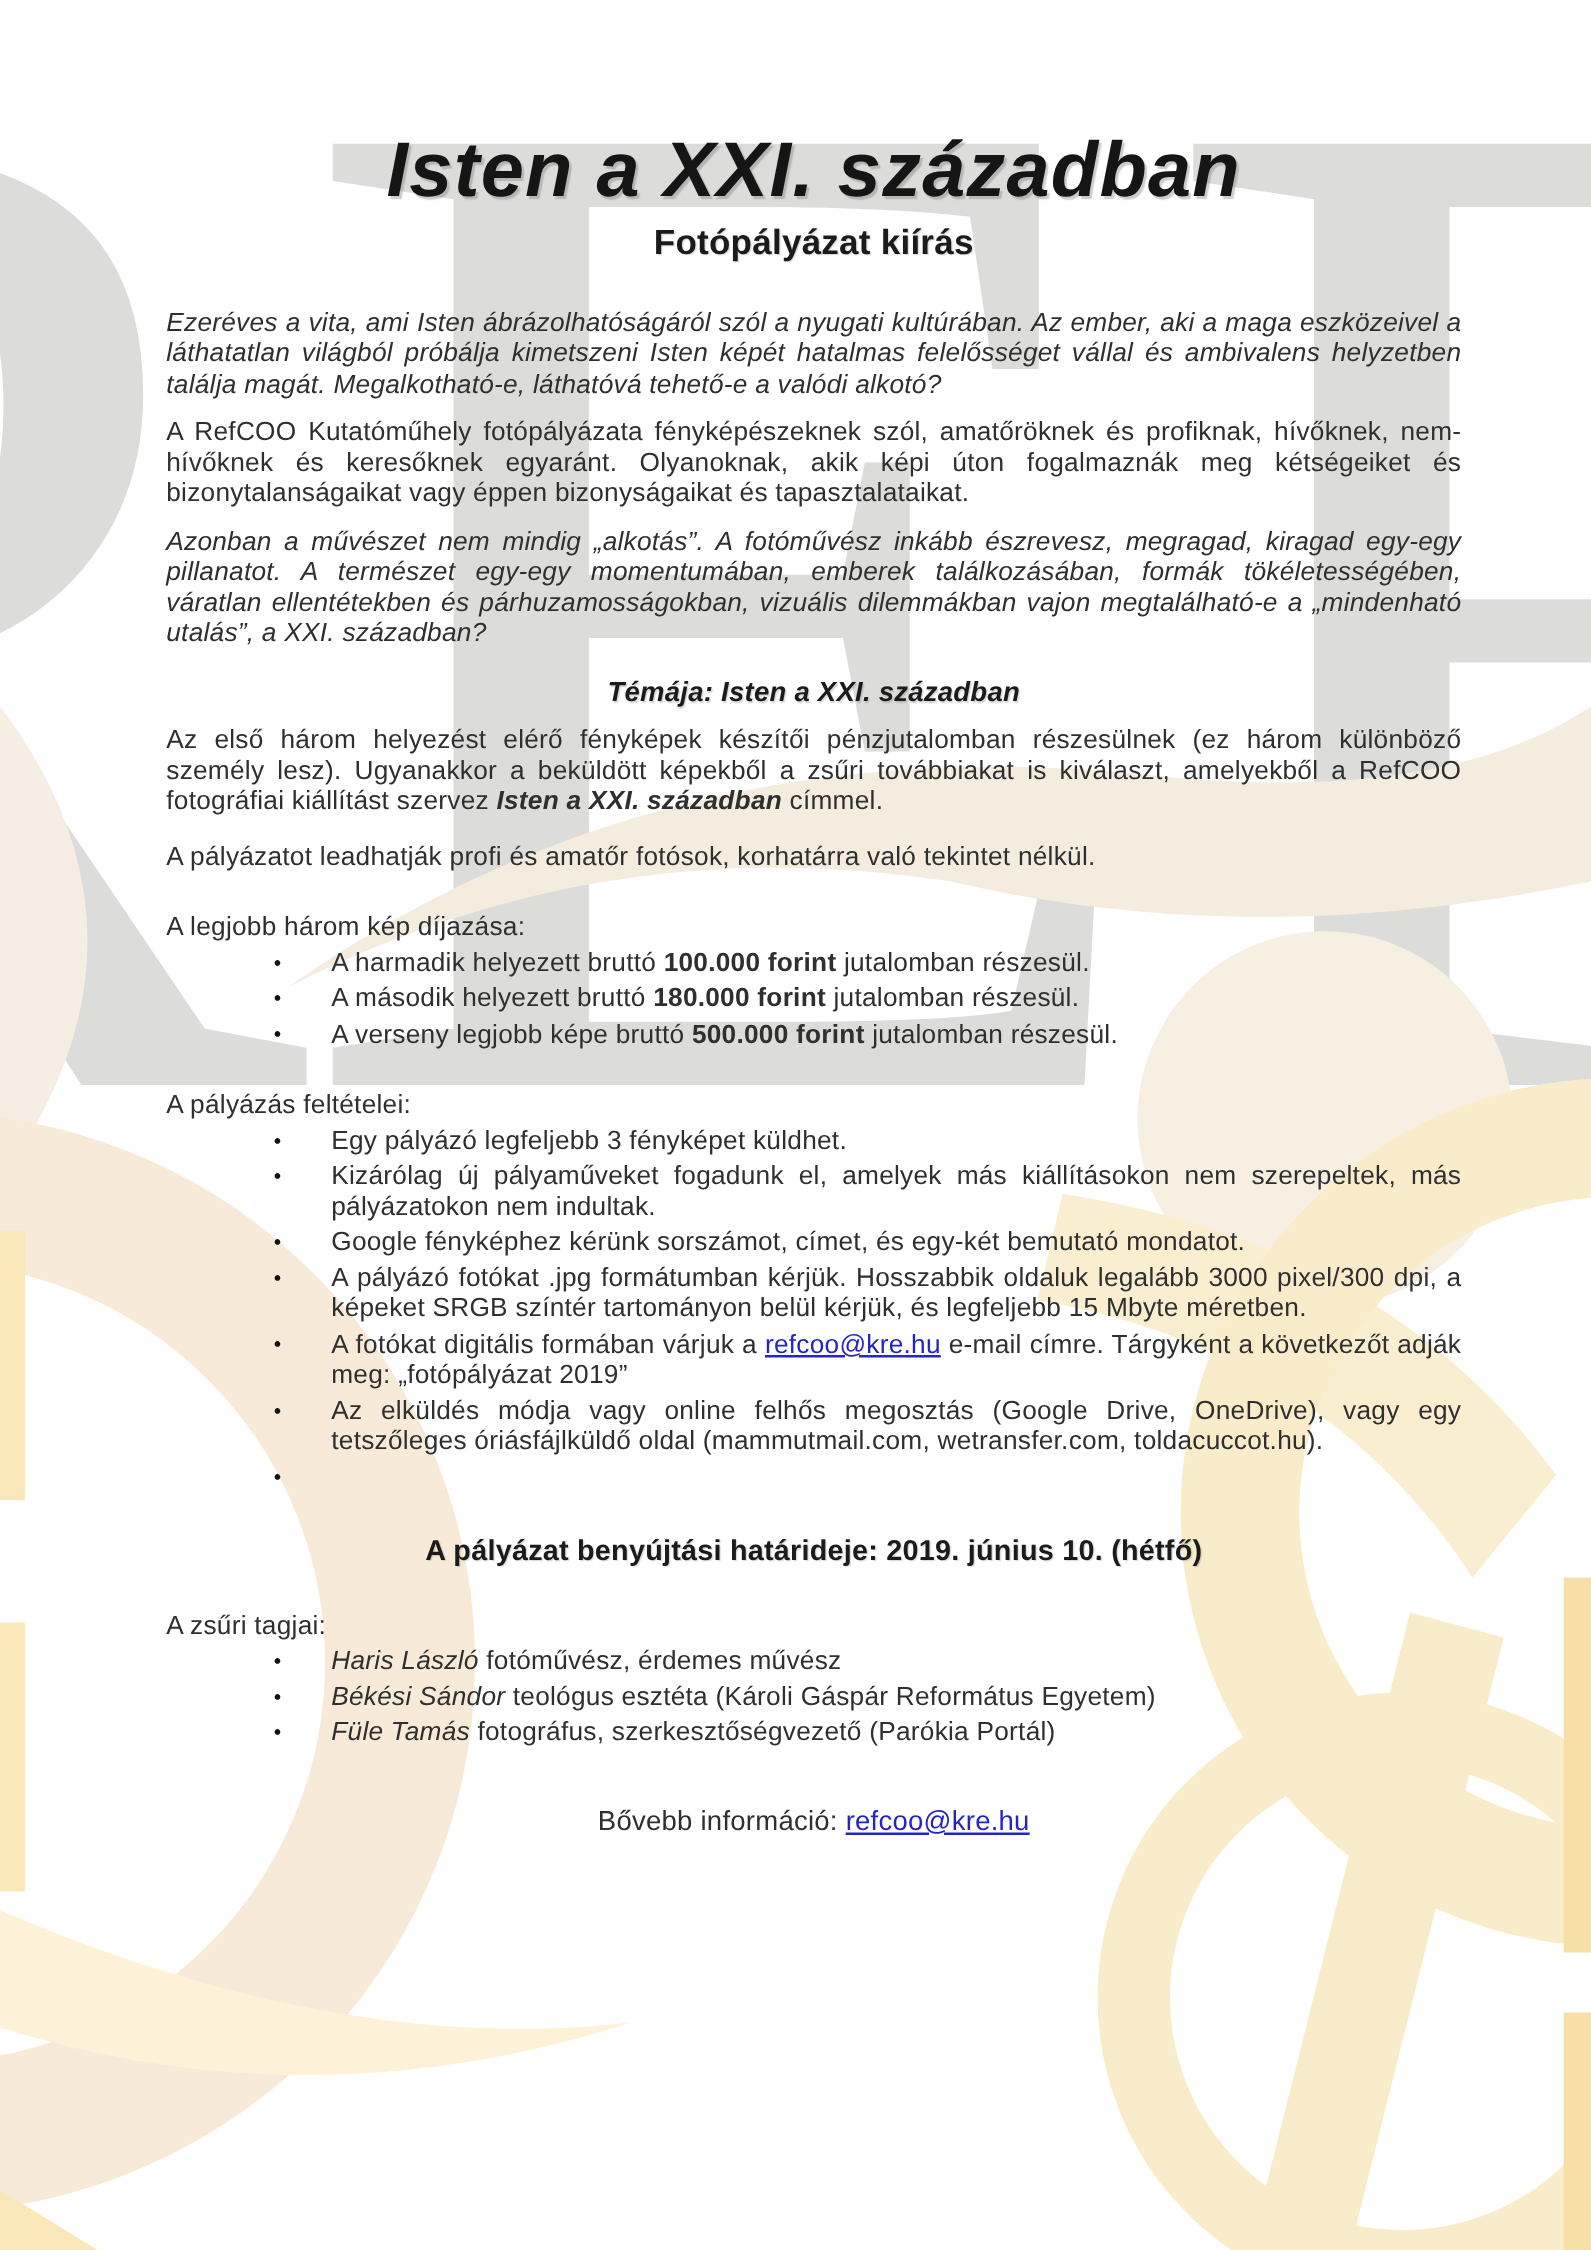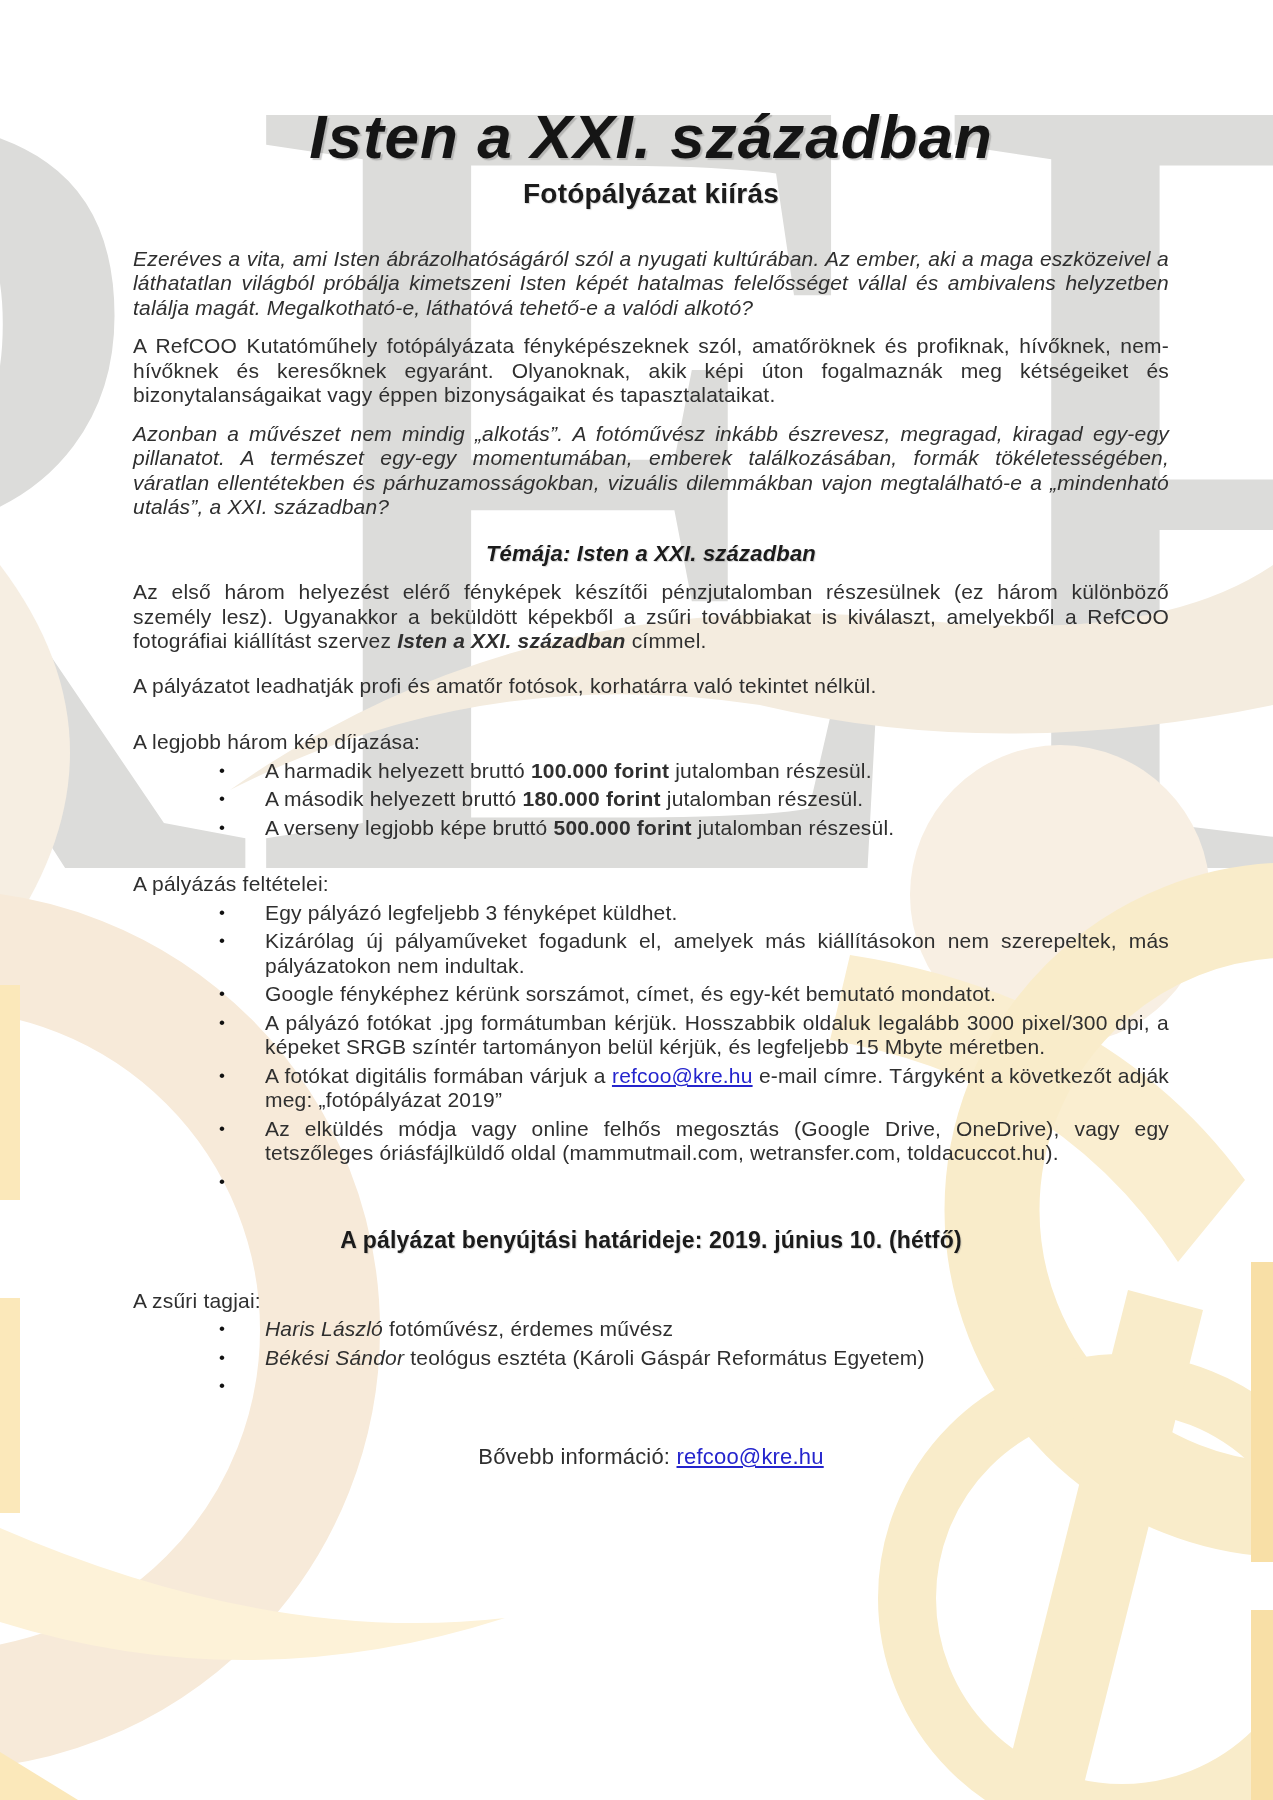--- a/index.html
+++ b/index.html
@@ -159,19 +159,20 @@
       <div class="li">
         <span class="dot">•</span>
         <div class="litext" style="text-align:left;"><span class="name-italic">Haris László</span><span> fotóművész, érdemes művész</span></div>
       </div>
       <div class="li">
         <span class="dot">•</span>
         <div class="litext" style="text-align:left;"><span class="name-italic">Békési Sándor</span><span> teológus esztéta (Károli Gáspár Református Egyetem)</span></div>
       </div>
       <div class="li">
         <span class="dot">•</span>
+        <div class="litext" style="text-align:left;"><span class="name-italic">Füle Tamás</span><span> fotográfus, szerkesztőségvezető (Parókia Portál)</span></div>
       </div>
     </div>
 
     <div class="footerline"><span>Bővebb információ: </span><a class="lnk" href="#">refcoo@kre.hu</a></div>
 
   </div>
 </div>
 
 </body></html>

